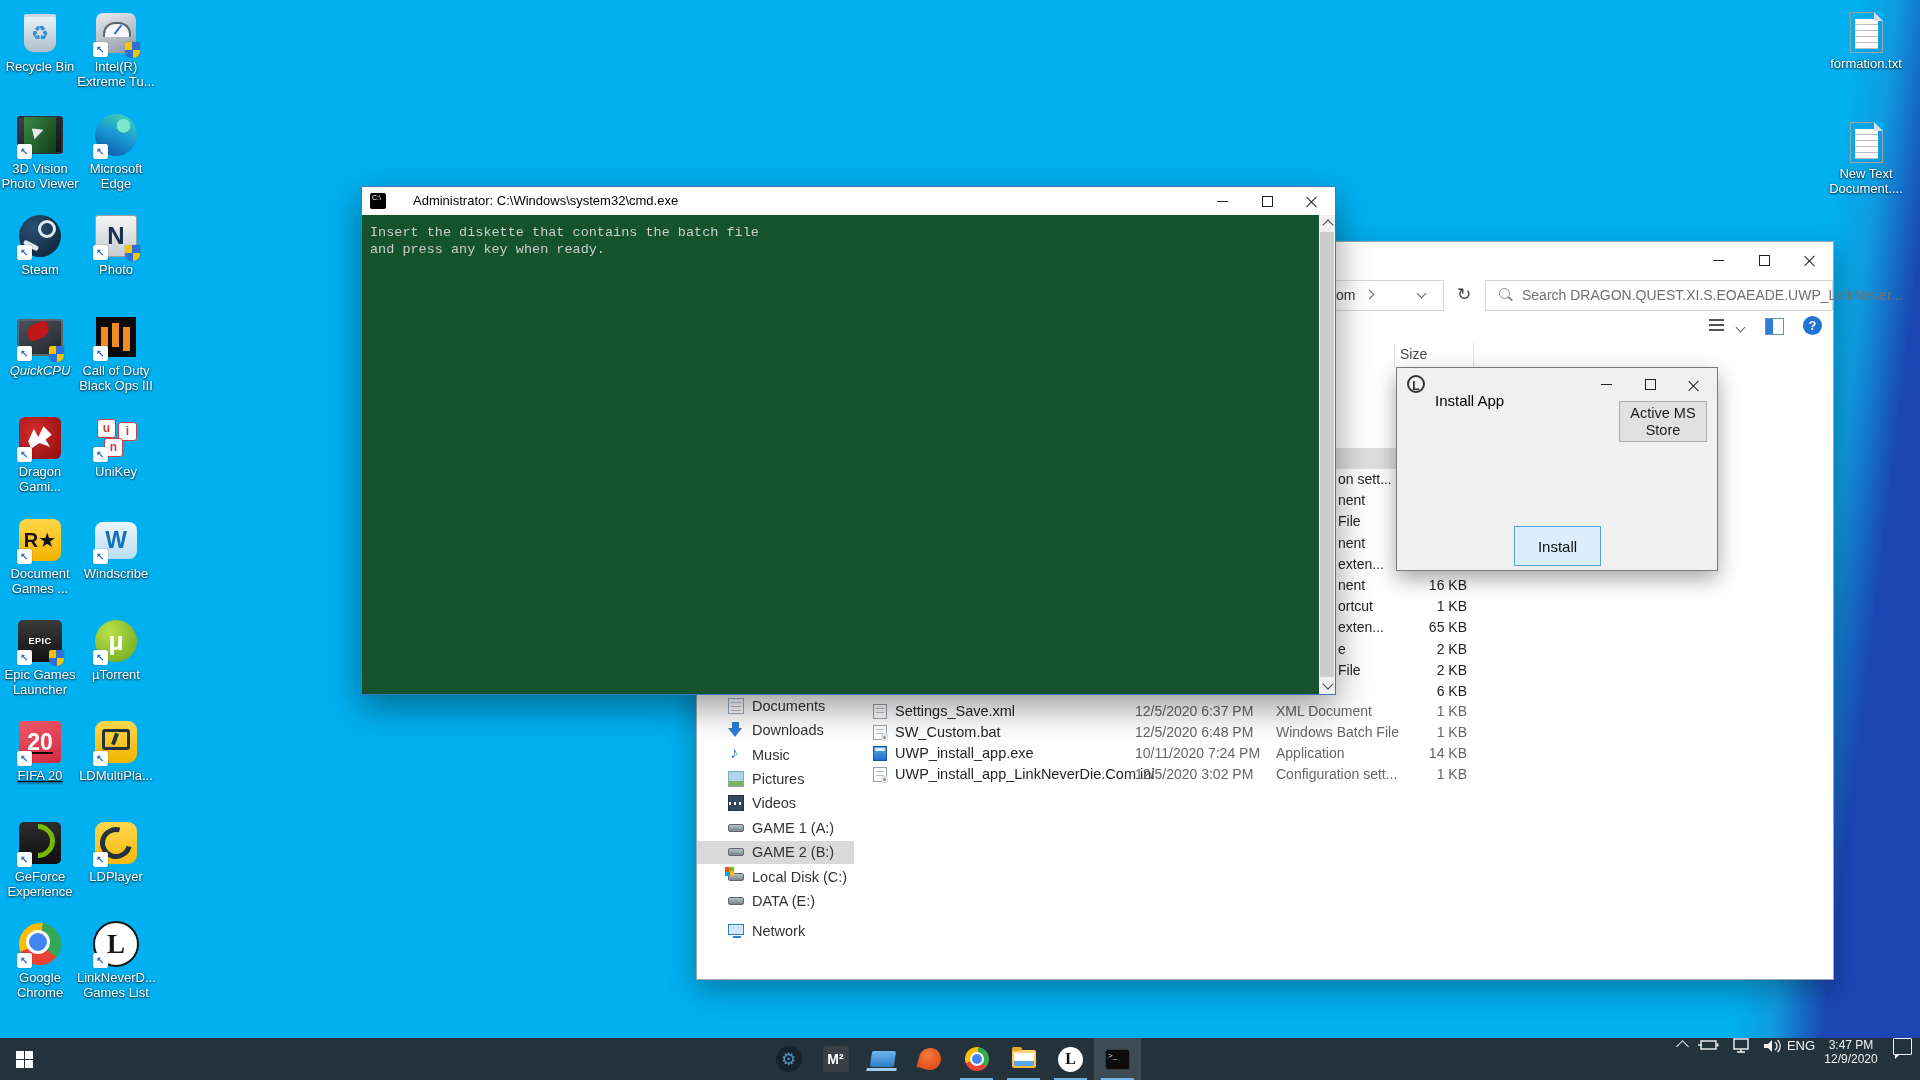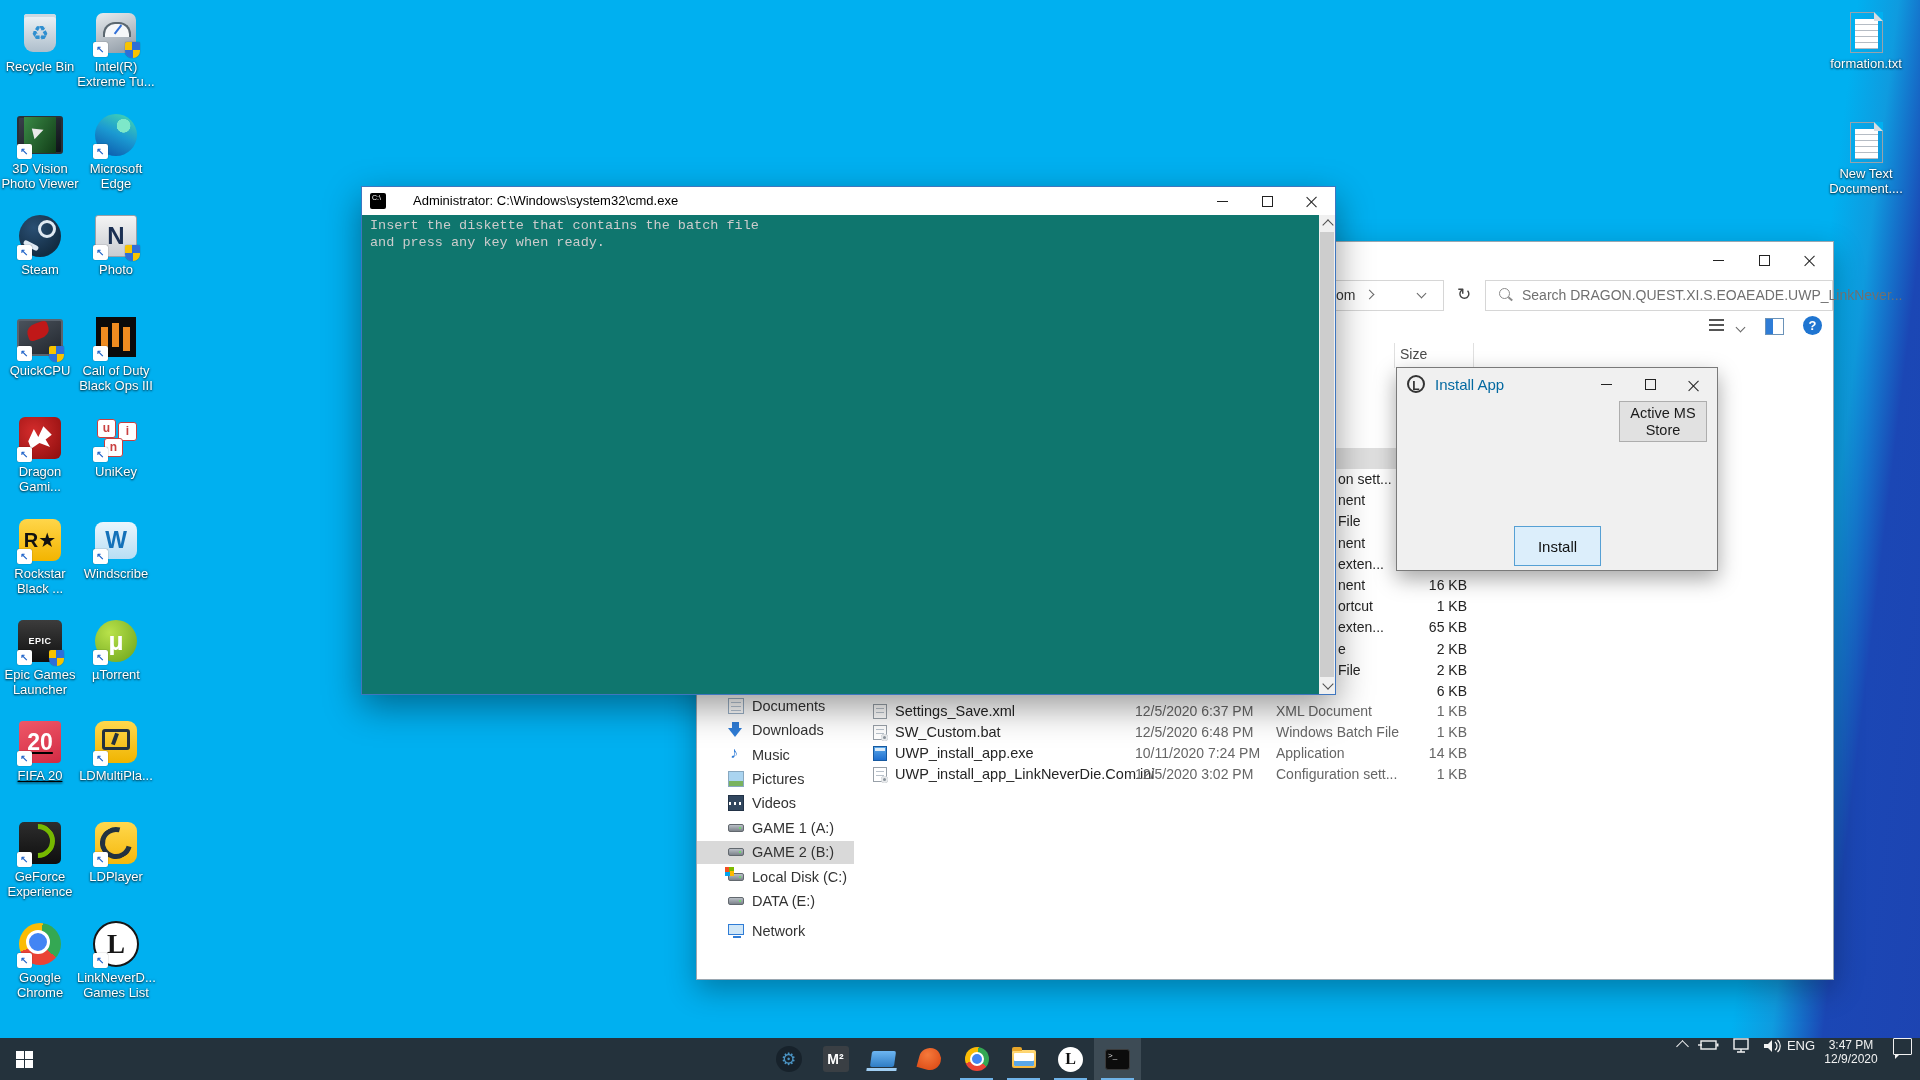--- a/index.html
+++ b/index.html
@@ -92,23 +92,23 @@
   .g-x{position:relative;width:12px;height:12px;}
   .g-x::before,.g-x::after{content:"";position:absolute;left:5px;top:0;width:1.4px;height:14px;background:#222;}
   .g-x::before{transform:rotate(45deg);} .g-x::after{transform:rotate(-45deg);}
   
   .cmd{left:361px;top:186px;width:973px;height:507px;background:#0c0c0c;border:1px solid #3f76bf;
     box-shadow:0 12px 34px rgba(0,0,0,.4);z-index:30;}
   .cmd-tb{position:absolute;left:0;top:0;right:0;height:28px;background:#fff;}
   .cmd-ico{position:absolute;left:8px;top:6px;width:16px;height:16px;background:#000;border-radius:2px;}
   .cmd-ico::after{content:"C:\\";color:#fff;font-size:7px;position:absolute;left:2px;top:1px;}
   .cmd-title{position:absolute;left:31px;top:6px;font-size:13px;color:#000;margin-left:20px;}
-  .cmd-body{position:absolute;left:0;top:28px;right:0;bottom:0;background:#0f766e;
+  .cmd-body{position:absolute;left:0;top:28px;right:0;bottom:0;background:#14532d;
     font-family:"Liberation Mono","DejaVu Sans Mono",monospace;font-size:13.5px;line-height:16.5px;color:#cccccc;
-    padding:3px 24px 0 8px;box-sizing:border-box;}
+    padding:10px 24px 0 8px;box-sizing:border-box;}
   .cmd-sb{position:absolute;top:28px;right:0;bottom:0;width:16px;background:#f0f0f0;}
   .sb-arrow{position:absolute;left:4.5px;width:7px;height:7px;border-right:1.6px solid #505050;border-bottom:1.6px solid #505050;}
   .sb-up{top:6px;transform:rotate(-135deg);} .sb-down{bottom:6px;transform:rotate(45deg);}
   .sb-thumb{position:absolute;left:1px;right:1px;top:17px;bottom:17px;background:#cdcdcd;}
   
   .explorer{left:696px;top:241px;width:1138px;height:739px;background:#fff;border:1px solid #9aa7b1;
     box-shadow:0 10px 28px rgba(0,0,0,.3);z-index:10;box-sizing:border-box;}
   .ex-tb{position:absolute;left:0;top:0;right:0;height:36px;background:#fff;}
   .ex-addr-box{position:absolute;left:34px;top:38px;width:711px;height:29px;background:#fff;border:1px solid #d6d6d6;}
   .crumb-txt{position:absolute;left:604px;top:6px;font-size:14px;color:#333;}
@@ -165,21 +165,21 @@
   .ni-flag{position:absolute;left:28px;top:1px;width:9px;height:9px;z-index:1;
     background:conic-gradient(from 0deg,#7fba00 0 25%,#ffb900 0 50%,#00a4ef 0 75%,#f25022 0 100%);}
   .ni-net{margin-top:1px;height:11px;background:#cfe6f7;border:1px solid #2f7cd6;}
   .ni-net::after{content:"";position:absolute;left:4px;bottom:-4px;width:8px;height:2px;background:#2f7cd6;box-shadow:2px 2px 0 -1px #2f7cd6;}
   
   .dialog{left:1396px;top:367px;width:322px;height:204px;background:#f0f0f0;border:1px solid #7a7a7a;
     box-shadow:0 8px 20px rgba(0,0,0,.35);z-index:20;box-sizing:border-box;}
   .dlg-tb{position:absolute;left:0;top:0;right:0;height:33px;}
   .dlg-ico{position:absolute;left:10px;top:7px;width:18px;height:18px;border:2px solid #333;border-radius:50%;
     color:#333;font-weight:bold;font-size:12px;text-align:center;line-height:18px;box-sizing:border-box;}
-  .dlg-title{position:absolute;left:38px;top:8px;font-size:15px;color:#0369a1;}
+  .dlg-title{position:absolute;left:38px;top:24px;font-size:15px;color:#000000;}
   .btn-active{position:absolute;left:222px;top:33px;width:88px;height:41px;background:#e1e1e1;border:1px solid #adadad;
     font-size:14.5px;color:#1a1a1a;text-align:center;line-height:17px;display:flex;align-items:center;justify-content:center;
     padding:0 6px;box-sizing:border-box;}
   .btn-install{position:absolute;left:117px;top:158px;width:87px;height:40px;background:#dceefb;border:1px solid #56a0d4;
     font-size:15px;color:#111;display:flex;align-items:center;justify-content:center;box-sizing:border-box;}
   
   .taskbar{position:absolute;left:0;bottom:0;width:1920px;height:42px;background:#24323c;z-index:50;}
   .tb-start{position:absolute;left:0;top:0;width:48px;height:42px;display:flex;align-items:center;justify-content:center;}
   .winlogo{width:17px;height:17px;background:
     linear-gradient(#fff,#fff),linear-gradient(#fff,#fff),linear-gradient(#fff,#fff),linear-gradient(#fff,#fff);
@@ -255,21 +255,21 @@
     <div class="lbl">Steam</div>
   </div>
   <div class="dcell" style="left:77px;top:213px;">
     <div class="di">
         <div class="i-openiv">N</div>
         <span class="sc"></span>
         <span class="shield"></span>
       </div>
     <div class="lbl">Photo</div>
   </div>
-  <div class="dcell" style="left:1px;top:314px;">
+  <div class="dcell" style="left:1px;top:314px;font-style:italic;">
     <div class="di">
         <div class="i-qcpu"></div>
         <span class="sc"></span>
         <span class="shield"></span>
       </div>
     <div class="lbl">QuickCPU</div>
   </div>
   <div class="dcell" style="left:77px;top:314px;">
     <div class="di">
         <div class="i-cod"></div>
@@ -293,21 +293,21 @@
     </div>
         <span class="sc"></span>
       </div>
     <div class="lbl">UniKey</div>
   </div>
   <div class="dcell" style="left:1px;top:517px;">
     <div class="di">
         <div class="i-rock">R★</div>
         <span class="sc"></span>
       </div>
-    <div class="lbl">Rockstar Black ...</div>
+    <div class="lbl">Document Games ...</div>
   </div>
   <div class="dcell" style="left:77px;top:517px;">
     <div class="di">
         <div class="i-wind">W</div>
         <span class="sc"></span>
       </div>
     <div class="lbl">Windscribe</div>
   </div>
   <div class="dcell" style="left:1px;top:618px;">
     <div class="di">

